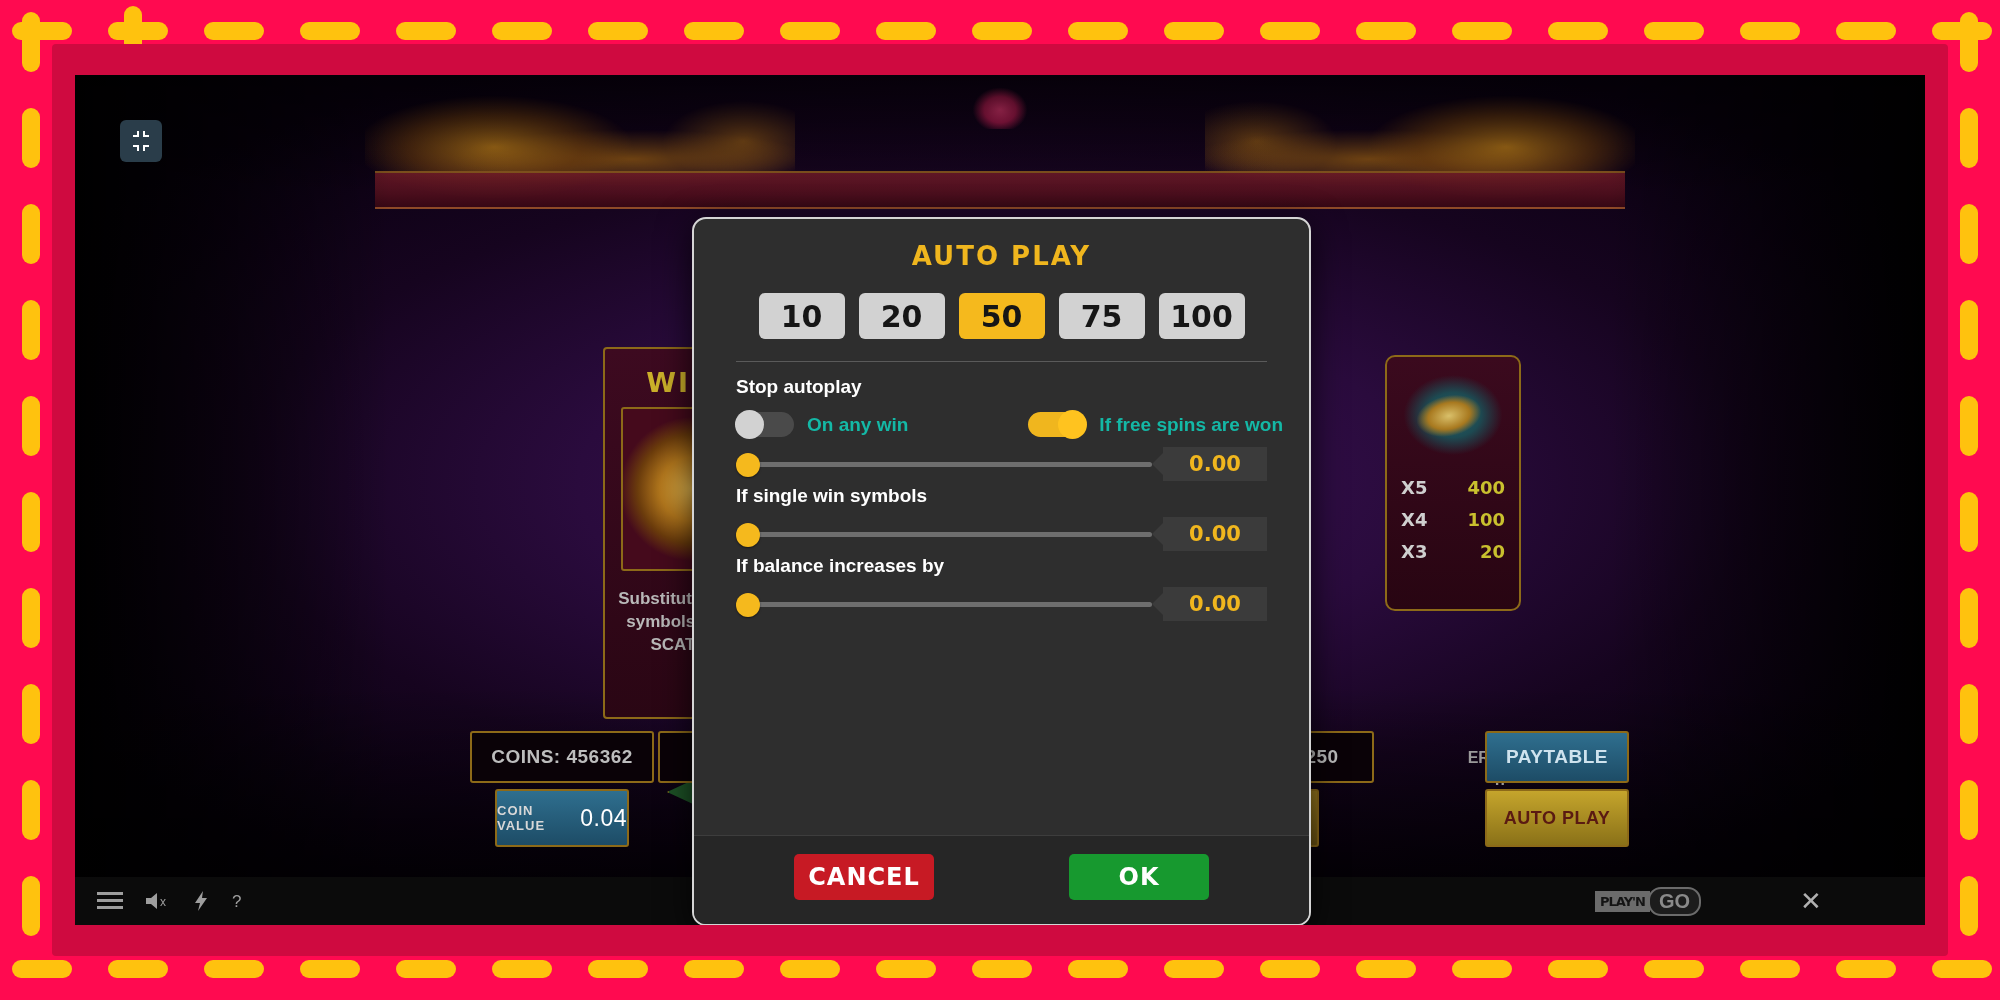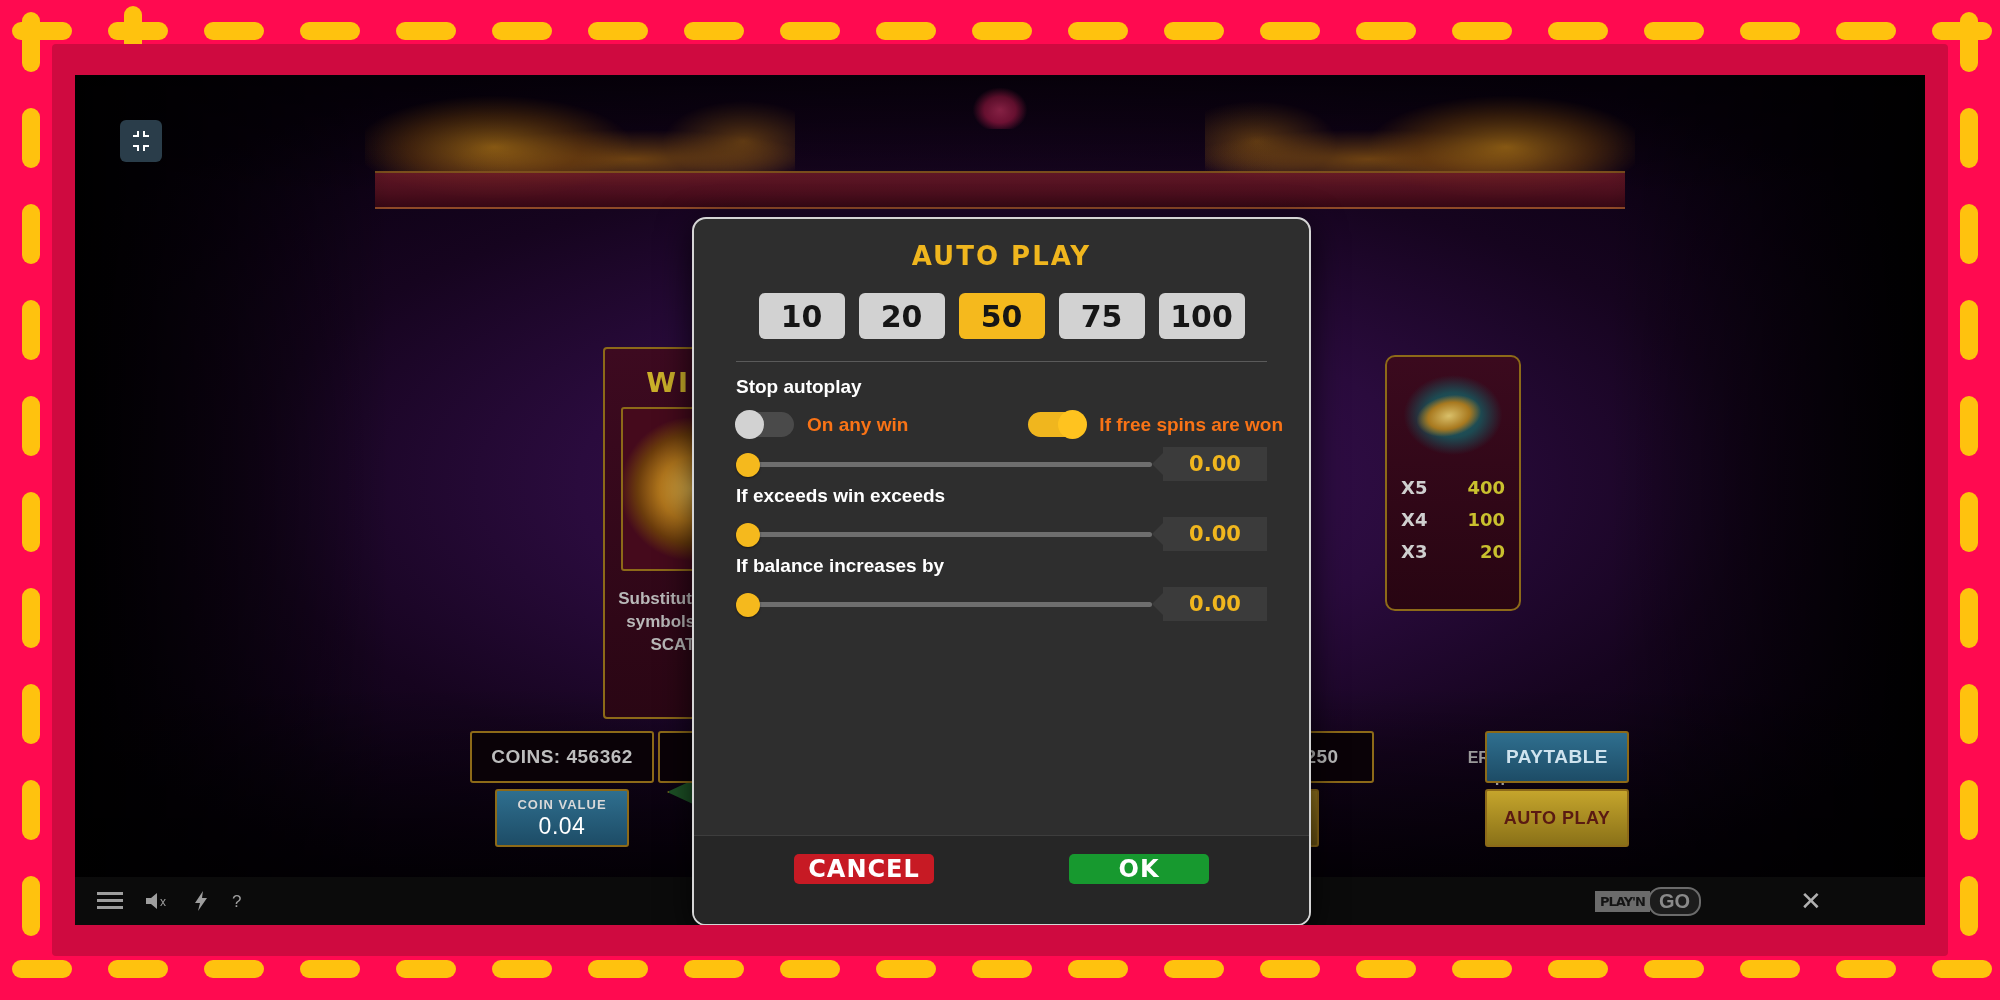--- a/index.html
+++ b/index.html
@@ -104,21 +104,21 @@
   
   #controls{position:absolute;left:0;right:0;bottom:48px;height:148px;}
   .panel{position:absolute;background:#0a0207;border:2px solid #8d6a18;border-radius:3px;
      display:flex;align-items:center;justify-content:center;
      color:#bdbdbd;font-size:19px;font-weight:bold;letter-spacing:.5px;}
   #coinsPanel{left:395px;top:2px;width:180px;height:48px;}
   #linesPanelTop{left:583px;top:2px;width:170px;height:48px;}
   #betPanel{left:1145px;top:2px;width:150px;height:48px;}
   #coinValBtn{left:420px;top:60px;width:130px;height:54px;
      background:linear-gradient(180deg,#2f6f8f,#1d4c66);border:2px solid #8d6a18;
-     flex-direction:column;gap:1px;}
+     flex-direction:row;gap:1px;}
   #coinValBtn .lbl{font-size:13px;color:#d8d8d8;letter-spacing:1px;}
   #coinValBtn .val{font-size:23px;color:#fff;font-weight:normal;}
   .stepper{position:absolute;top:60px;height:54px;display:flex;align-items:center;gap:4px;}
   .stepBtn{width:42px;height:40px;background:#4a3a10;border:2px solid #8d6a18;
      color:#d9b94a;font-size:20px;display:flex;align-items:center;justify-content:center;}
   .stepBtn.minus{clip-path:polygon(100% 0,100% 100%,0 50%);}
   .stepBtn.plus{clip-path:polygon(0 0,100% 50%,0 100%);}
   .stepBox{width:76px;height:50px;background:#0a0207;border:2px solid #8d6a18;
      display:flex;flex-direction:column;align-items:center;justify-content:center;}
   .stepBox .lbl{font-size:12px;color:#9a9a9a;letter-spacing:1px;}
@@ -170,21 +170,21 @@
   #stopLbl{margin:14px 0 0 42px;color:#fff;font-size:19px;font-weight:bold;}
   #toggles{display:flex;margin:14px 0 0 42px;align-items:center;}
   .tgWrap{display:flex;align-items:center;gap:13px;}
   .tgWrap.second{margin-left:120px;}
   .tg{width:58px;height:25px;border-radius:13px;position:relative;}
   .tg.off{background:#4a4a4a;}
   .tg.on{background:#f0b61e;}
   .tg .knob{position:absolute;top:-2px;width:29px;height:29px;border-radius:50%;}
   .tg.off .knob{left:-1px;background:#d2d2d2;}
   .tg.on .knob{right:-1px;background:#ffc31f;}
-  .tgLbl{color:#f97316;font-size:19px;font-weight:bold;}
+  .tgLbl{color:#14b8a6;font-size:19px;font-weight:bold;}
 
   #wmark{margin-top:44px;text-align:center;font-size:17px;font-weight:bold;
      letter-spacing:.6px;font-family:"DejaVu Sans",sans-serif;}
   #wmark .w1{color:#8c1622;text-decoration:underline;}
   #wmark .w2{color:#a31d24;text-decoration:underline;}
   #wmIcon{display:inline-block;width:19px;height:15px;background:#7e1520;
      vertical-align:-2px;margin:0 3px;border-radius:2px;}
 
   .sliderRow{position:relative;margin:10px 42px 0;height:34px;}
   .sTrack{position:absolute;left:10px;right:115px;top:15px;height:5px;
@@ -194,21 +194,21 @@
   .sChip{position:absolute;right:0;top:0;width:104px;height:34px;background:#3b3b3b;
      display:flex;align-items:center;justify-content:center;
      color:#f0b61e;font-size:21px;font-weight:bold;font-family:"DejaVu Sans",sans-serif;}
   .sChip:before{content:"";position:absolute;left:-11px;top:6px;width:0;height:0;
      border-top:11px solid transparent;border-bottom:11px solid transparent;
      border-right:11px solid #3b3b3b;}
   .sCaption{margin:4px 42px 0;color:#fff;font-size:19px;font-weight:bold;}
 
   #dlgFooter{position:absolute;left:0;right:0;bottom:0;height:88px;background:#262626;
      border-top:1px solid #3d3d3d;}
-  .dlgBtn{position:absolute;top:18px;width:140px;height:30px;border-radius:5px;
+  .dlgBtn{position:absolute;top:18px;width:140px;height:46px;border-radius:5px;
      display:flex;align-items:center;justify-content:center;
      color:#fff;font-size:24px;font-weight:bold;letter-spacing:1px;
      font-family:"DejaVu Sans",sans-serif;}
   #cancelBtn{left:100px;background:#c71a24;}
   #okBtn{left:375px;background:#17992f;}
 </style>
 </head>
 <body>
 
 <div id="frame">
@@ -461,21 +461,21 @@
           <span class="tgLbl">If free spins are won</span>
         </div>
       </div>
 
 
       <div class="sliderRow">
         <div class="sTrack"></div>
         <div class="sThumb"></div>
         <div class="sChip">0.00</div>
       </div>
-      <div class="sCaption">If exceeds win exceeds</div>
+      <div class="sCaption">If single win symbols</div>
 
       <div class="sliderRow">
         <div class="sTrack"></div>
         <div class="sThumb"></div>
         <div class="sChip">0.00</div>
       </div>
       <div class="sCaption">If balance increases by</div>
 
       <div class="sliderRow">
         <div class="sTrack"></div>

